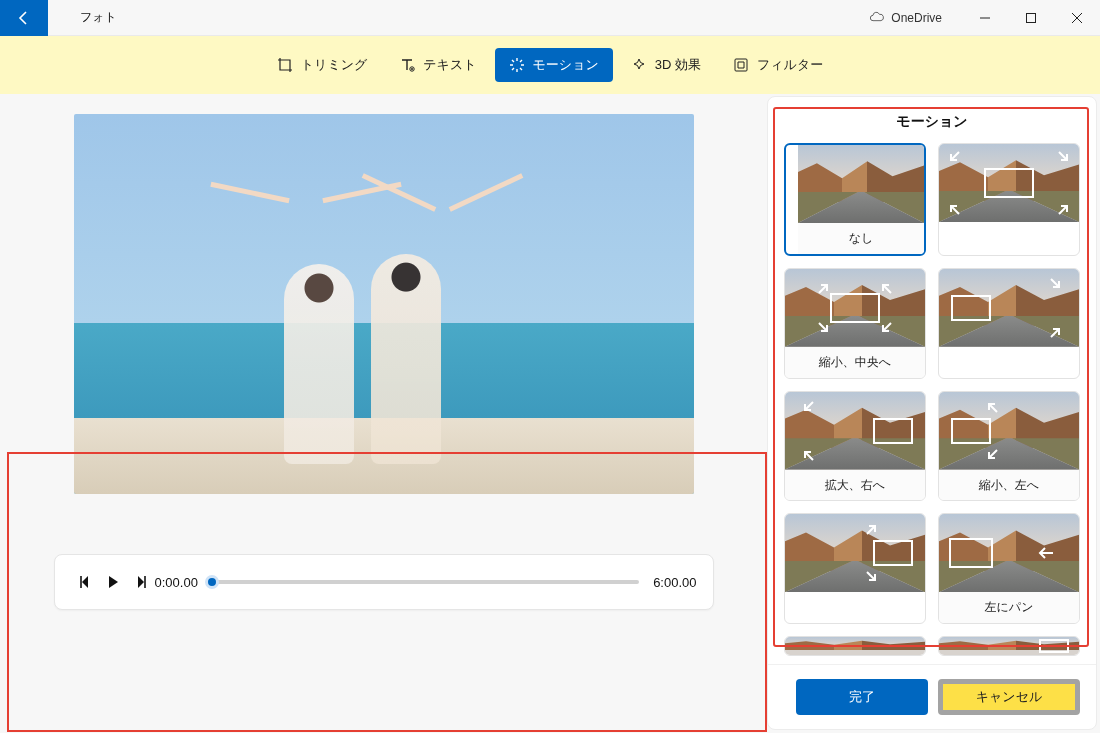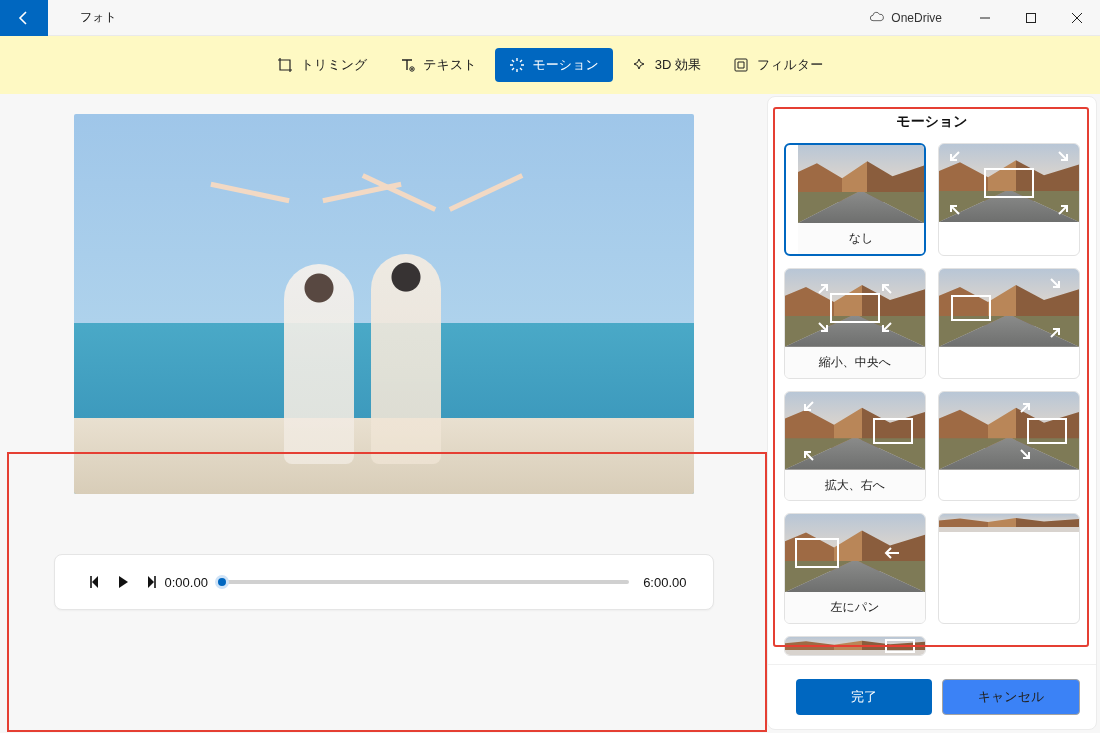--- a/index.html
+++ b/index.html
@@ -39,21 +39,21 @@
 .arm.al { left: 22%; transform: rotate(12deg); }
 .arm.ar { left: 40%; transform: rotate(-12deg); }
 .arm.bl { left: 46%; transform: rotate(25deg); }
 .arm.br { left: 60%; transform: rotate(-25deg); }
 
 
 .hl-red-left { position: absolute; left: 7px; top: 452px; width: 760px; height: 280px; border: 2.5px solid #e53f33; pointer-events:none; }
 .hl-red-right { position: absolute; right: 11px; top: 107px; width: 316px; height: 540px; border: 2.5px solid #e53f33; pointer-events:none; border-radius: 3px; }
 
 
-.playback { margin-top: 60px; width: 660px; height: 56px; background: #fff; border: 1px solid #e5e5e5; border-radius: 8px; display: flex; align-items: center; padding: 0 26px; box-shadow: 0 1px 2px rgba(0,0,0,0.04); }
+.playback { margin-top: 60px; width: 660px; height: 56px; background: #fff; border: 1px solid #e5e5e5; border-radius: 8px; display: flex; align-items: center; padding: 0 16px; box-shadow: 0 1px 2px rgba(0,0,0,0.04); }
 .pb-btn { width: 28px; height: 28px; display: flex; align-items: center; justify-content: center; color: #111; }
 .pb-btn svg { width: 16px; height: 16px; }
 .time { font-size: 13px; color: #111; }
 .track { flex: 1; height: 4px; background: #d0d0d0; border-radius: 2px; position: relative; margin: 0 14px; }
 .thumb { position: absolute; left: 0; top: 50%; transform: translate(-50%, -50%); width: 14px; height: 14px; background: #0067c0; border-radius: 50%; border: 3px solid #cfe3f7; }
 
 
 .right-col { width: 330px; background: #fff; border-left: 1px solid #ececec; display: flex; flex-direction: column; border-radius: 8px 0 0 0; margin: 2px 3px 3px 0; border: 1px solid #ececec; border-radius: 8px; }
 .panel-title { text-align: center; font-size: 14px; font-weight: 600; padding: 16px 0 12px; color: #111; }
 .motion-grid { flex: 1; overflow-y: auto; padding: 0 16px 8px 16px; display: grid; grid-template-columns: 1fr 1fr; gap: 12px 12px; align-content: start; }
@@ -67,21 +67,21 @@
 .mt-grass.r { clip-path: polygon(52% 0, 100% 0, 100% 100%); }
 .motion-label { text-align: center; font-size: 12px; padding: 7px 4px; color: #222; background: #fbfbfb; }
 .motion-overlay { position: absolute; inset: 0; display: flex; align-items: center; justify-content: center; }
 .rect-in { width: 50px; height: 30px; border: 2px solid #fff; }
 .corner-arrow { position: absolute; width: 14px; height: 14px; }
 .corner-arrow svg { width: 100%; height: 100%; stroke: #fff; stroke-width: 2; fill: none; }
 
 .panel-footer { padding: 14px 16px; display: flex; gap: 10px; border-top: 1px solid #f0f0f0; }
 .footer-btn { flex: 1; height: 36px; border-radius: 4px; font-size: 13px; display: flex; align-items: center; justify-content: center; cursor: pointer; }
 .btn-primary { background: #0067c0; color: #fff; margin-left: 12px; }
-.btn-secondary { background: #3b82f6; border: 1px solid #a3a3a3; color: #222; }
+.btn-secondary { background: #fde047; border: 5px solid #a3a3a3; color: #222; }
 
 
 .motion-card.partial .motion-thumb { height: 18px; }
 </style>
 </head>
 <body>
 
 <div class="titlebar">
   <div class="back-btn">
     <svg viewBox="0 0 16 16">
@@ -292,20 +292,39 @@
         </div>
         <div class="motion-label">拡大、右へ</div>
       </div>
       <div class="motion-card">
         <div class="motion-thumb">
             <div class="mt-sky"></div>
             <div class="mt-rocks"></div>
             <div class="mt-grass"></div>
             <div class="mt-grass r"></div>
             <div class="mt-road"></div>
+          <div class="motion-overlay" style="justify-content:flex-start;padding-left:12px">
+              <div class="rect-in" style="width:40px;height:26px"></div>
+            <div class="corner-arrow" style="top:10px;left:48px"><svg viewBox="0 0 14 14">
+                  <path d="M10 10 L2 2 M2 8V2h6"></path>
+                </svg></div>
+            <div class="corner-arrow" style="bottom:10px;left:48px"><svg viewBox="0 0 14 14">
+                  <path d="M10 4 L2 12 M8 12H2V6"></path>
+                </svg></div>
+          </div>
+        </div>
+        <div class="motion-label">縮小、左へ</div>
+      </div>
+      <div class="motion-card">
+        <div class="motion-thumb">
+            <div class="mt-sky"></div>
+            <div class="mt-rocks"></div>
+            <div class="mt-grass"></div>
+            <div class="mt-grass r"></div>
+            <div class="mt-road"></div>
           <div class="motion-overlay" style="justify-content:flex-end;padding-right:12px">
               <div class="rect-in" style="width:40px;height:26px"></div>
             <div class="corner-arrow" style="top:10px;right:48px"><svg viewBox="0 0 14 14">
                   <path d="M4 10 L12 2 M6 2h6v6"></path>
                 </svg></div>
             <div class="corner-arrow" style="bottom:10px;right:48px"><svg viewBox="0 0 14 14">
                   <path d="M4 4 L12 12 M12 6v6H6"></path>
                 </svg></div>
           </div>
         </div>

